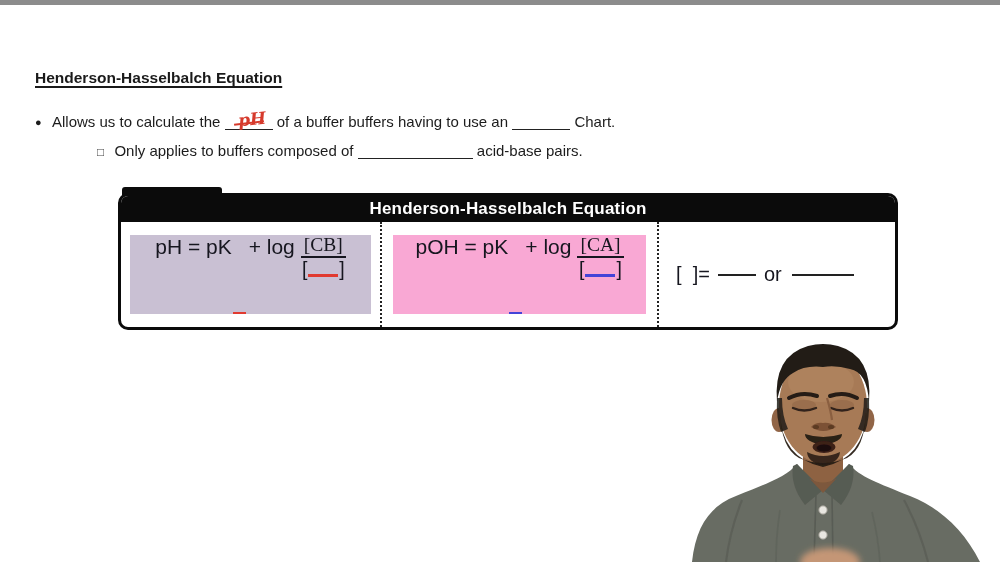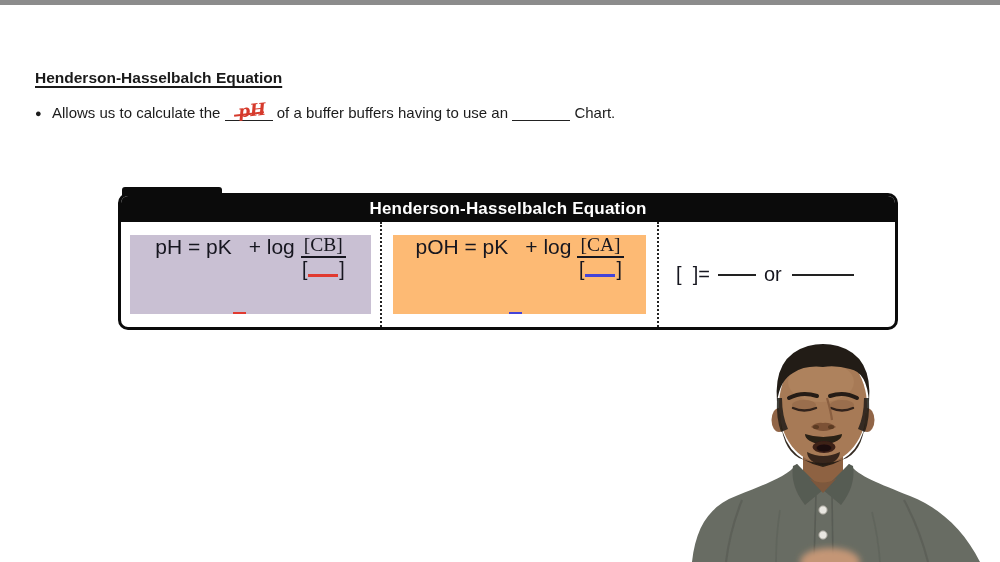--- a/index.html
+++ b/index.html
@@ -12,21 +12,21 @@
   .concept-title {
     position:absolute; left:35px; top:33px; font-size:16.5px; font-weight:400;
     letter-spacing:.3px; text-decoration:underline; text-underline-offset:3px;
     text-decoration-thickness:1.5px; color:#161616;
   }
   .heading {
     position:absolute; left:35px; top:69px; font-size:15.5px; font-weight:700;
     text-decoration:underline; text-underline-offset:3px; text-decoration-thickness:1.6px;
   }
   .bullet { position:absolute; font-size:15px; white-space:nowrap; color:#1c1c1c; }
-  .b1 { left:35px; top:104px; }
+  .b1 { left:35px; top:113px; }
   .b2 { left:97px; top:142px; }
   .marker-dot { font-size:11px; vertical-align:1px; margin-right:7px; }
   .marker-sq  { font-size:12px; color:#444; margin-right:6px; }
 
   .blank { display:inline-block; border-bottom:1.7px solid #222; vertical-align:-3px; }
   .w48 { width:48px; } .w58 { width:58px; } .w115 { width:115px; }
   .hw { position:relative; }
   .hw-ph {
     position:absolute; left:13px; top:-20px; font-family:"DejaVu Serif", serif;
     font-style:italic; font-weight:700; font-size:17px; transform:rotate(-6deg);
@@ -76,20 +76,26 @@
 
   <div class="bullet b1">
     <span class="marker-dot">●</span>
     <span>Allows us to calculate the</span>
     <span class="blank w48 hw"><span class="hw-ph" style="color: rgb(214, 58, 44);">pH</span><span class="hw-stroke" style="background-color: rgb(214, 58, 44);"></span></span>
     <span>of a buffer buffers having to use an</span>
     <span class="blank w58"></span>
     <span>Chart.</span>
   </div>
 
+  <div class="bullet b2">
+    <span class="marker-sq">□</span>
+    <span>Only applies to buffers composed of</span>
+    <span class="blank w115"></span>
+    <span>acid-base pairs.</span>
+  </div>
 
   <div class="table-tab"></div>
 
   <div class="eq-table">
     <div class="thead">Henderson-Hasselbalch Equation</div>
     <div class="tbody">
 
       <div class="col col1">
         <div class="eqbox bx1" style="background-color: rgb(201, 192, 211);">
           <span class="eq-text">pH = pK</span>
@@ -100,21 +106,21 @@
             <span class="den">
               <span>[</span>
               <span class="den-blank" style="background-color: rgb(225, 58, 48);"></span>
               <span>]</span>
             </span>
           </span>
         </div>
       </div>
 
       <div class="col col2">
-        <div class="eqbox bx2" style="background-color: #fdba74;">
+        <div class="eqbox bx2" style="background-color: #f9a8d4;">
           <span class="eq-text">pOH = pK</span>
           <span class="sub-blank" style="border-bottom-color: rgb(68, 68, 216);"></span>
           <span class="eq-text">+ log</span>
           <span class="fraction">
             <span class="num">[CA]</span>
             <span class="den">
               <span>[</span>
               <span class="den-blank" style="background-color: rgb(68, 68, 216);"></span>
               <span>]</span>
             </span>

